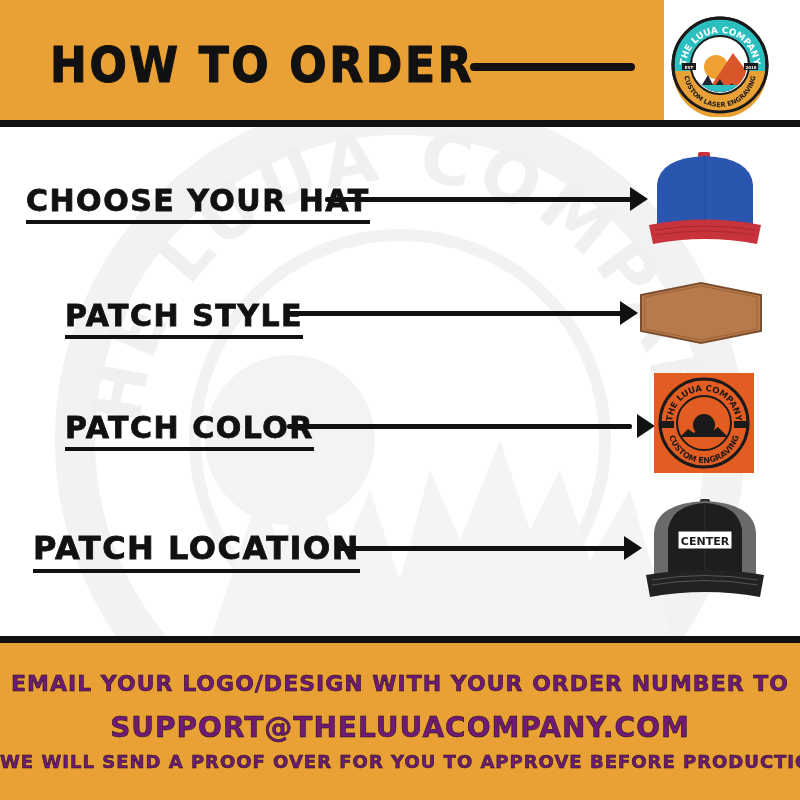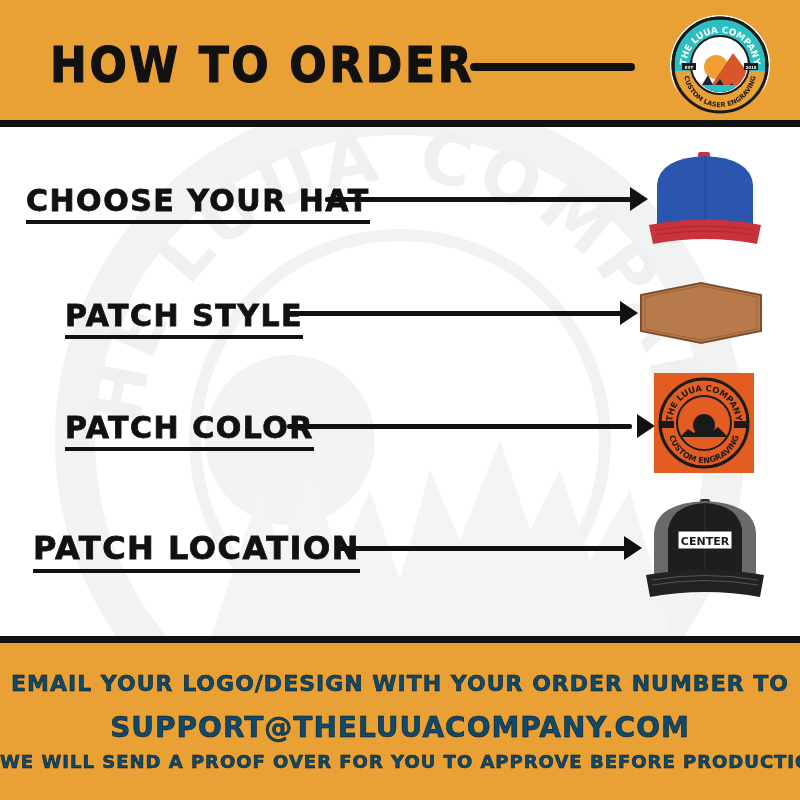--- a/index.html
+++ b/index.html
@@ -1,20 +1,20 @@
 <!DOCTYPE html>
 <html><head>
 <meta charset="utf-8">
 <style>
   * { box-sizing: border-box; margin: 0; padding: 0; }
   html, body { width: 800px; height: 800px; overflow: hidden; background: #ffffff; }
   body { position: relative; font-family: "DejaVu Sans", sans-serif; }
 
   .header {
-    position: absolute; left: 0; top: 0; width: 800px; height: 120px;
+    position: absolute; left: 0; top: 0; width: 664px; height: 120px;
     background: #e9a035;
   }
   .header-title {
     position: absolute; left: 50px; top: 36px;
     font-family: "DejaVu Sans", sans-serif; font-weight: 900;
     font-size: 50px; letter-spacing: 3px; color: #111;
     transform: scaleX(0.88); transform-origin: left center;
     -webkit-text-stroke: 1.2px #111;
   }
   .header-line {
@@ -41,21 +41,21 @@
   }
 
   .thumb { position: absolute; }
 
   .footer {
     position: absolute; left: 0; top: 643px; width: 800px; height: 157px;
     background: #e9a035;
   }
   .footer-line {
     position: absolute; left: 0; width: 800px; text-align: center;
-    font-weight: 900; color: #0c4a6e; letter-spacing: 1px; white-space: nowrap;
+    font-weight: 900; color: #701a75; letter-spacing: 1px; white-space: nowrap;
     -webkit-text-stroke: 0.5px #111;
   }
 </style>
 </head>
 <body>
 
 <svg class="watermark" viewBox="0 0 740 560">
   <defs>
     <path id="wmArcTop" d="M 110 330 A 260 260 0 0 1 630 330"></path>
   </defs>

